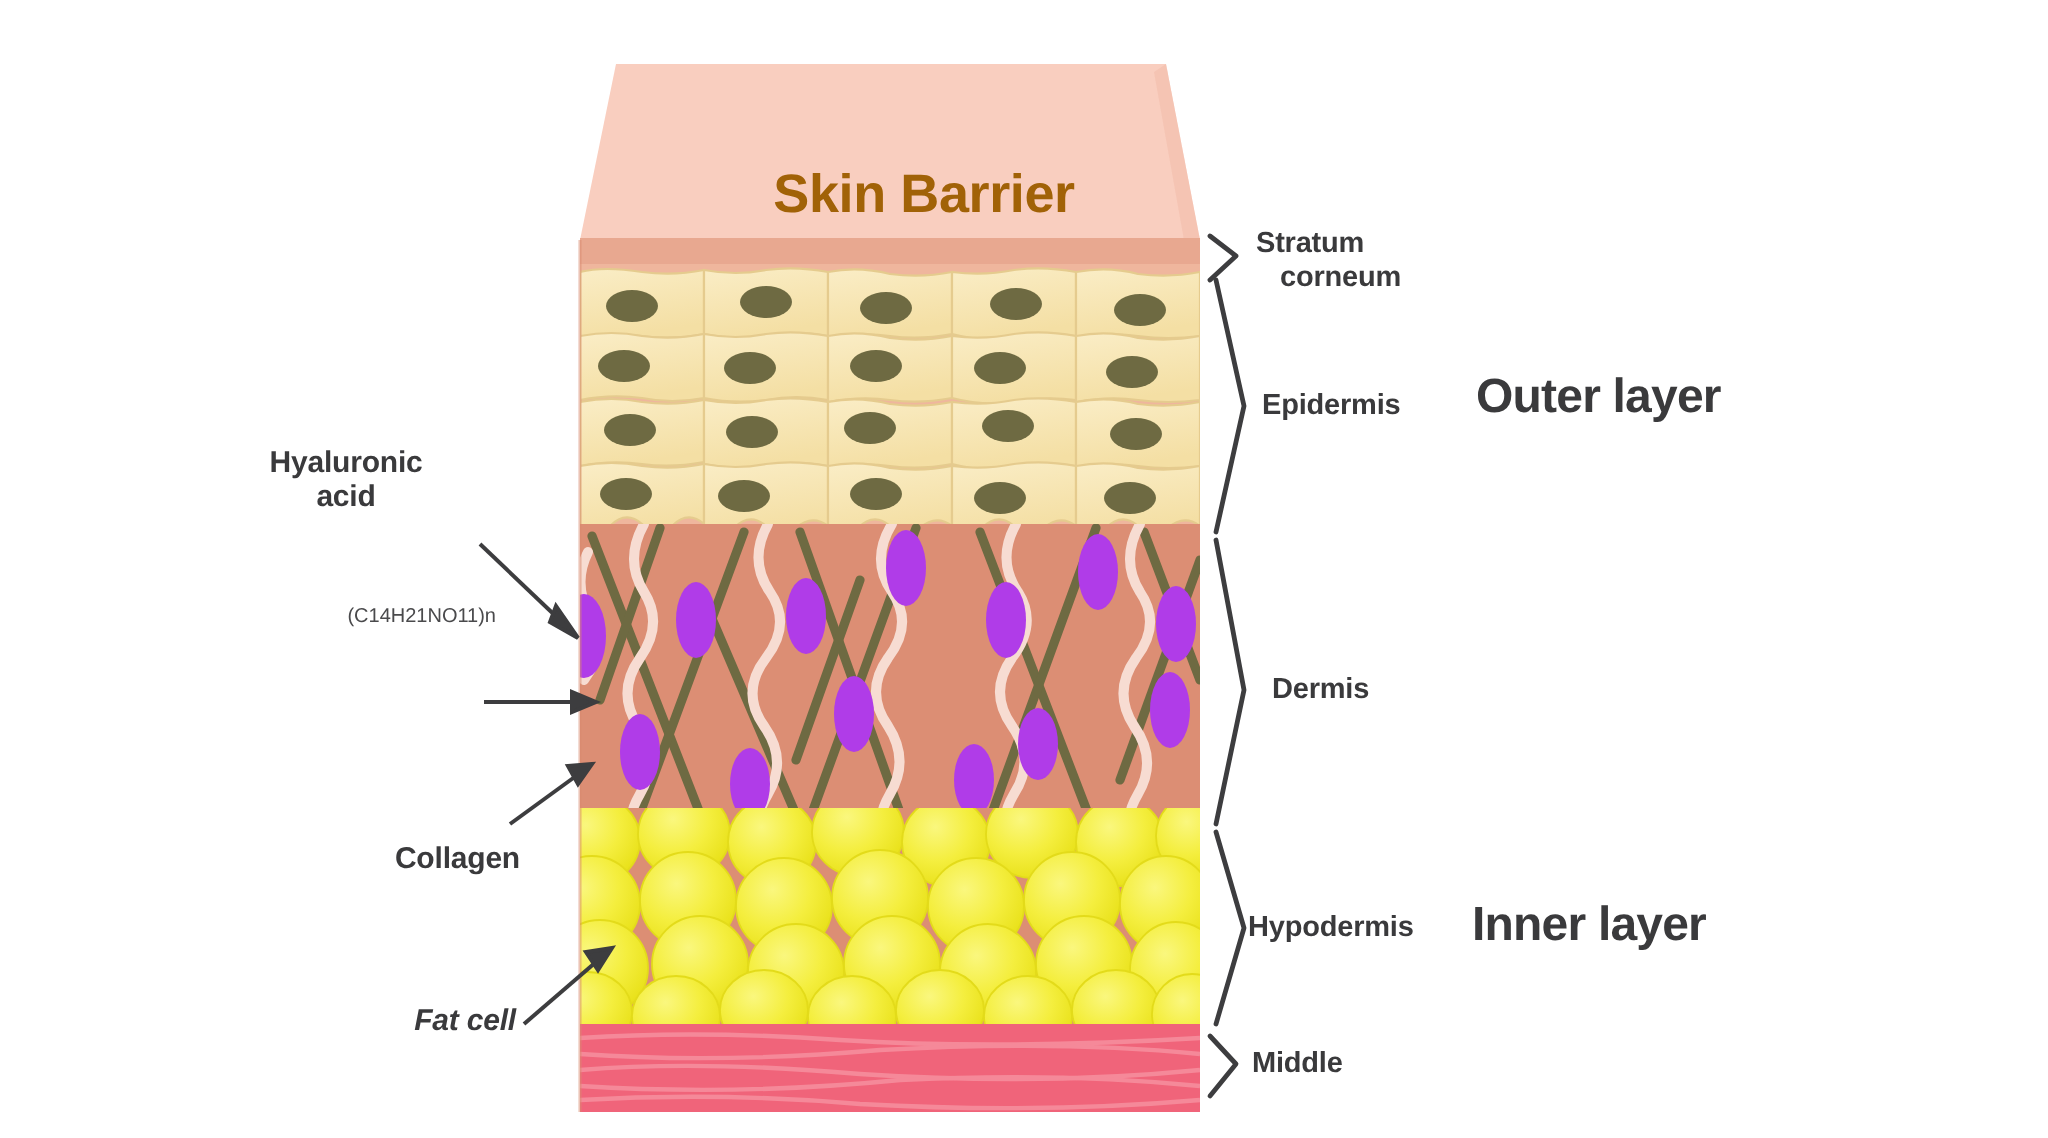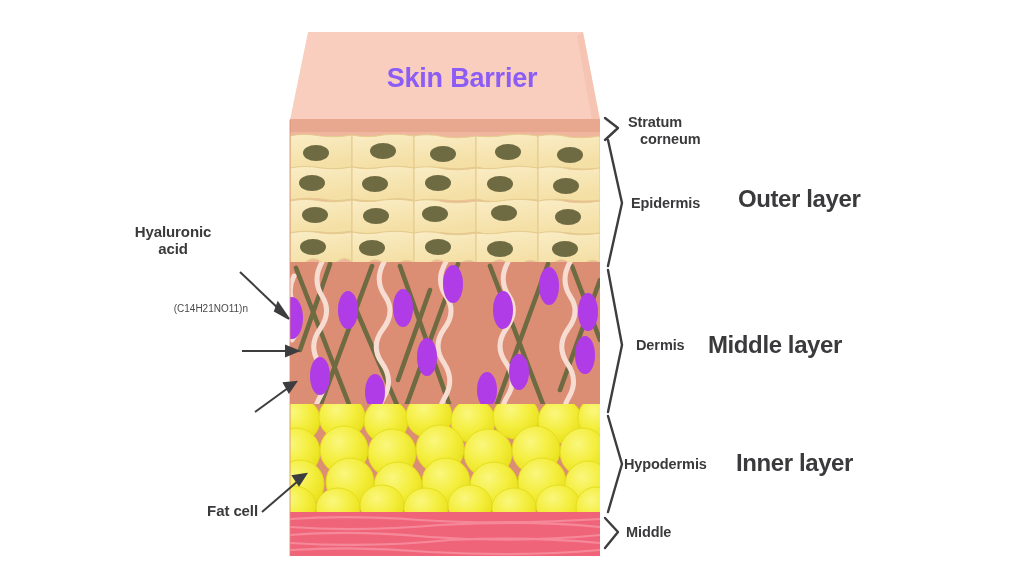--- a/index.html
+++ b/index.html
@@ -25,22 +25,23 @@
   .lbl {
     position: absolute;
     color: #3a3a3c;
     font-family: "Liberation Sans", sans-serif;
     font-weight: bold;
     white-space: pre;
     line-height: 1.12;
   }
   .lbl-title {
     font-size: 27px;
-    color: #8b5cf6;
+    color: #a16207;
     letter-spacing: -0.2px;
+    margin-top: 19px;
   }
   .lbl-side {
     font-size: 14.5px;
     letter-spacing: -0.1px;
   }
   .lbl-major {
     font-size: 24px;
     letter-spacing: -0.4px;
     color: #3a3a3c;
   }
@@ -277,30 +278,30 @@
     </g>
   </svg>
 
   <div class="lbl lbl-title" style="left:352px; top:63px; width:220px; text-align:center;">Skin Barrier</div>
 
   <div class="lbl lbl-left" style="left:98px; top:224px; width:150px; text-align:center;">Hyaluronic</div>
   <div class="lbl lbl-left" style="left:98px; top:241px; width:150px; text-align:center;">acid</div>
   <div class="lbl lbl-formula" style="left:98px; top:259px; width:150px;">(C14H21NO11)n</div>
 
 
-
-  <div class="lbl lbl-left" style="left:110px; top:503px; width:148px;">Fat cell</div>
+  <div class="lbl lbl-left" style="left:110px; top:422px; width:150px;">Collagen</div>
+
+  <div class="lbl lbl-left" style="left:110px; top:503px; width:148px;font-style:italic;">Fat cell</div>
 
   <div class="lbl lbl-side lbl-right" style="left:628px; top:114px;">Stratum</div>
   <div class="lbl lbl-side lbl-right" style="left:640px; top:131px;">corneum</div>
 
   <div class="lbl lbl-side lbl-right" style="left:631px; top:195px;">Epidermis</div>
   <div class="lbl lbl-major" style="left:738px; top:186px;">Outer layer</div>
 
   <div class="lbl lbl-side lbl-right" style="left:636px; top:337px;">Dermis</div>
-  <div class="lbl lbl-major" style="left:708px; top:332px;">Middle layer</div>
 
   <div class="lbl lbl-side lbl-right" style="left:624px; top:456px;">Hypodermis</div>
   <div class="lbl lbl-major" style="left:736px; top:450px;">Inner layer</div>
 
   <div class="lbl lbl-side lbl-right" style="left:626px; top:524px;">Middle</div>
 
 </div>
 
 </body></html>

